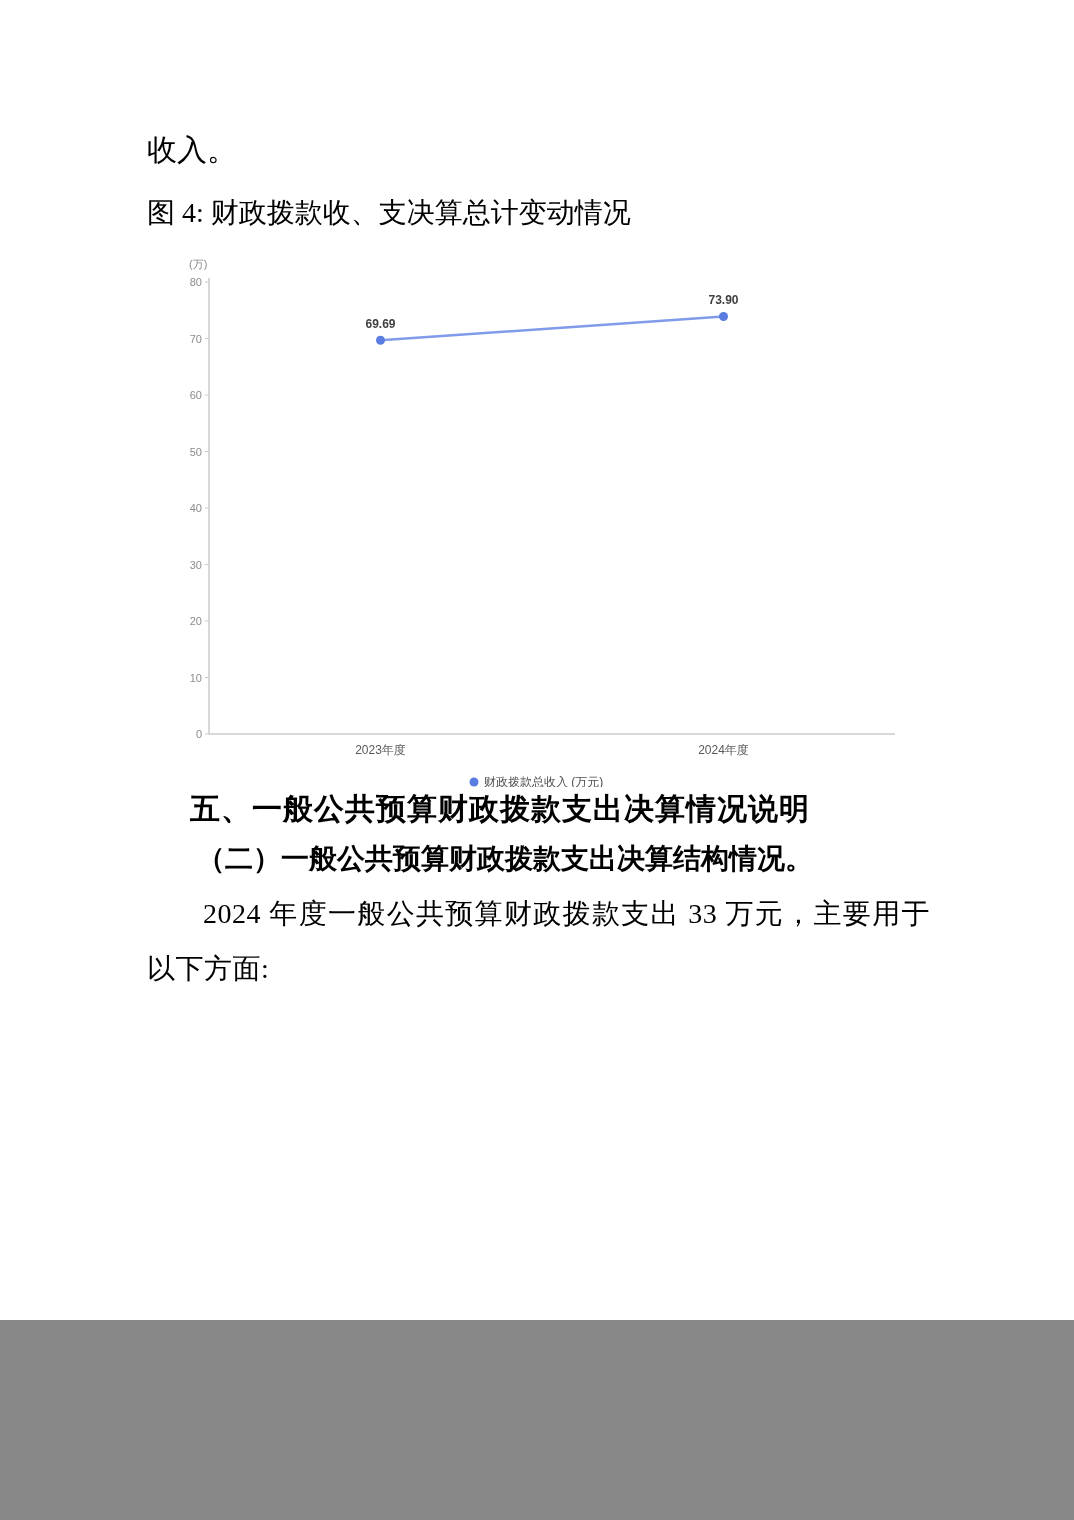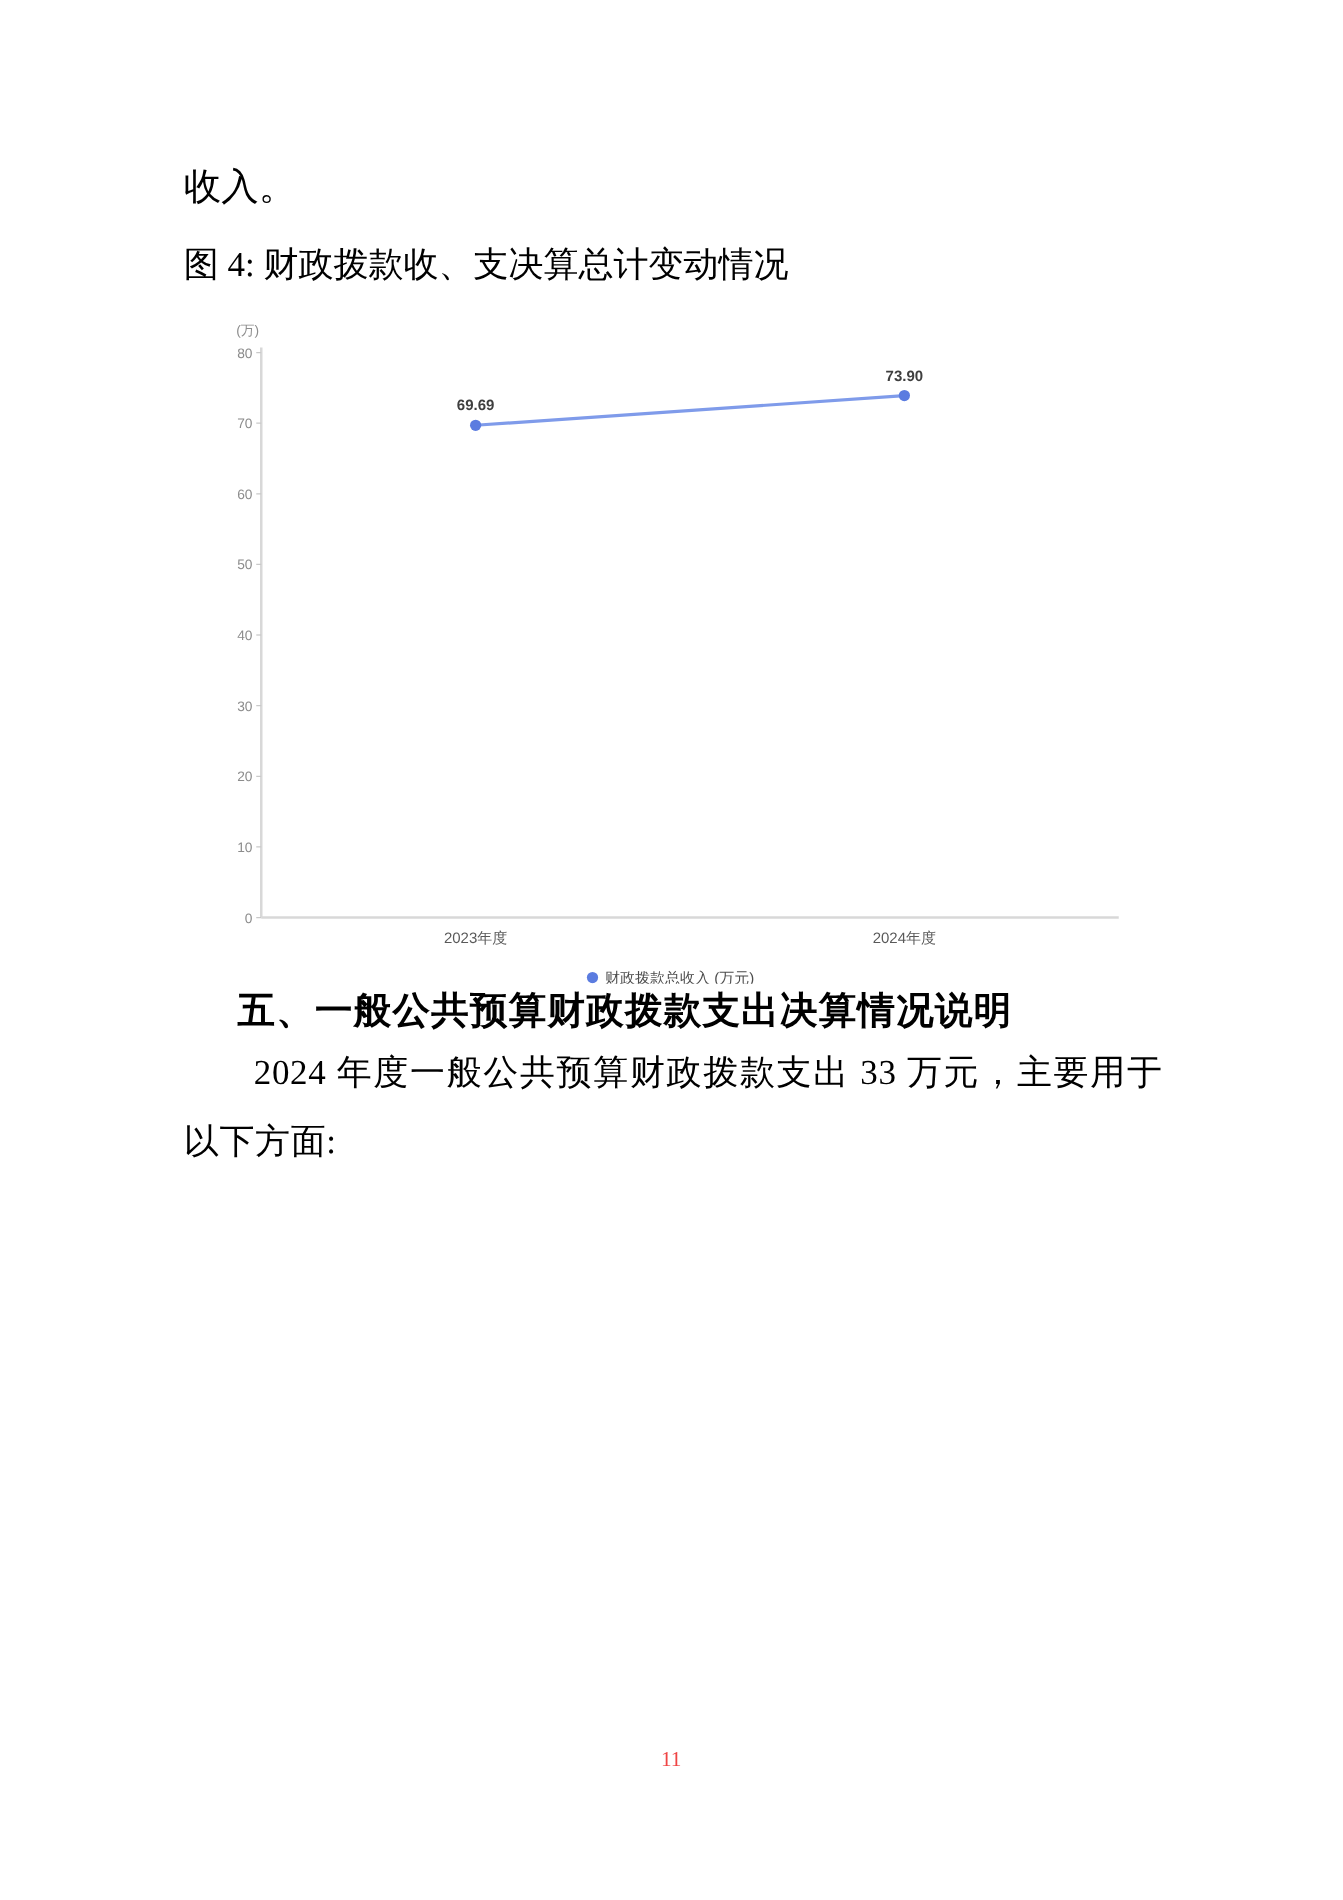--- a/index.html
+++ b/index.html
@@ -1,20 +1,20 @@
 <!DOCTYPE html>
 <html><head>
 <meta charset="utf-8">
 <style>
   * { margin: 0; padding: 0; box-sizing: border-box; }
   html, body { background: #888; }
   .page {
     position: relative;
     width: 1074px;
-    height: 1520px;
+    height: 1320px;
     margin: 0 auto;
     background: #ffffff;
     overflow: hidden;
     font-family: "Liberation Serif", "DejaVu Serif", serif;
     color: #000000;
   }
   .content {
     padding: 132px 144px 0 147px;
   }
   .intro {
@@ -109,20 +109,21 @@
           <text x="538.5" y="502" fill="#595959" font-size="12" font-family="&quot;Liberation Sans&quot;,&quot;DejaVu Sans&quot;,sans-serif" text-anchor="middle">2024年度</text>
           <circle cx="289" cy="530" r="4.5" fill="#5b7ce0"></circle>
           <text x="299" y="534" fill="#4d4d4d" font-size="12" font-family="&quot;Liberation Sans&quot;,&quot;DejaVu Sans&quot;,sans-serif">财政拨款总收入 (万元)</text>
         </svg>
     </figure>
 
     <h2 class="sec-heading">五、一般公共预算财政拨款支出决算情况说明</h2>
 
 
 
+    <p class="sub-heading">（二）一般公共预算财政拨款支出决算结构情况。</p>
 
     <p class="para">2024 年度一般公共预算财政拨款支出 33 万元，主要用于以下方面:</p>
 
 
   </div>
 
   <div class="page-number">11</div>
 </div>
 
 </body></html>

